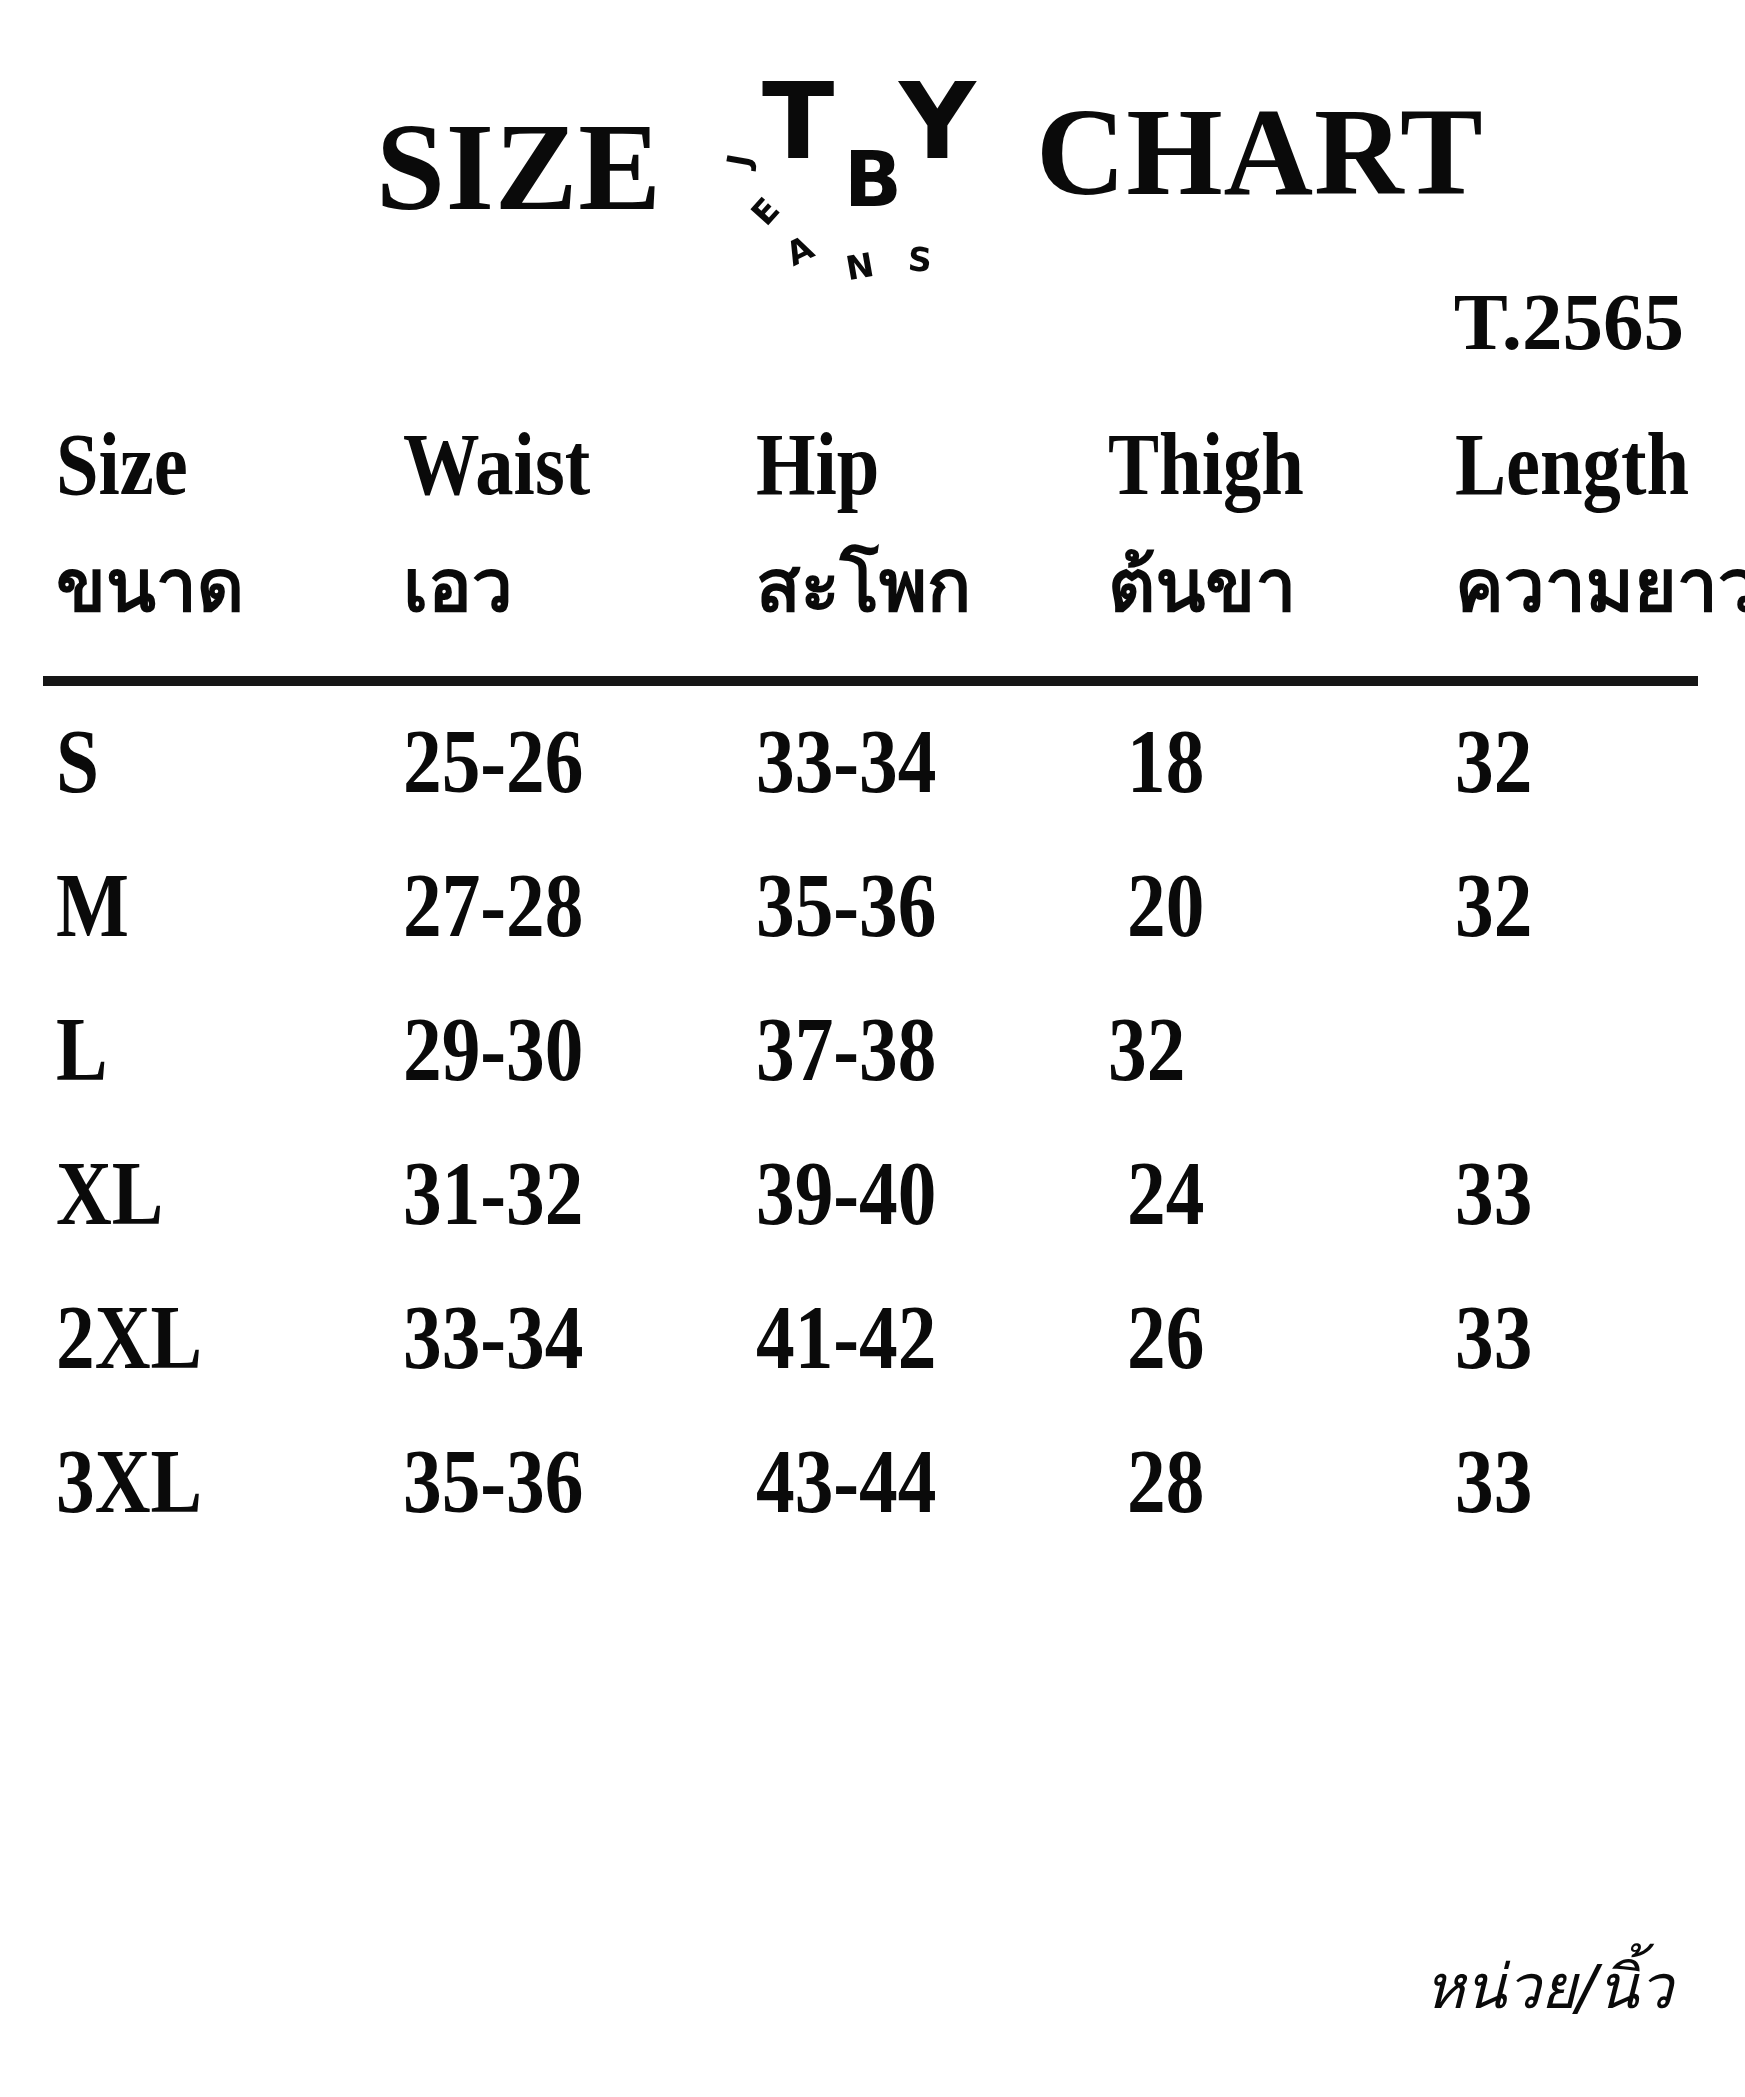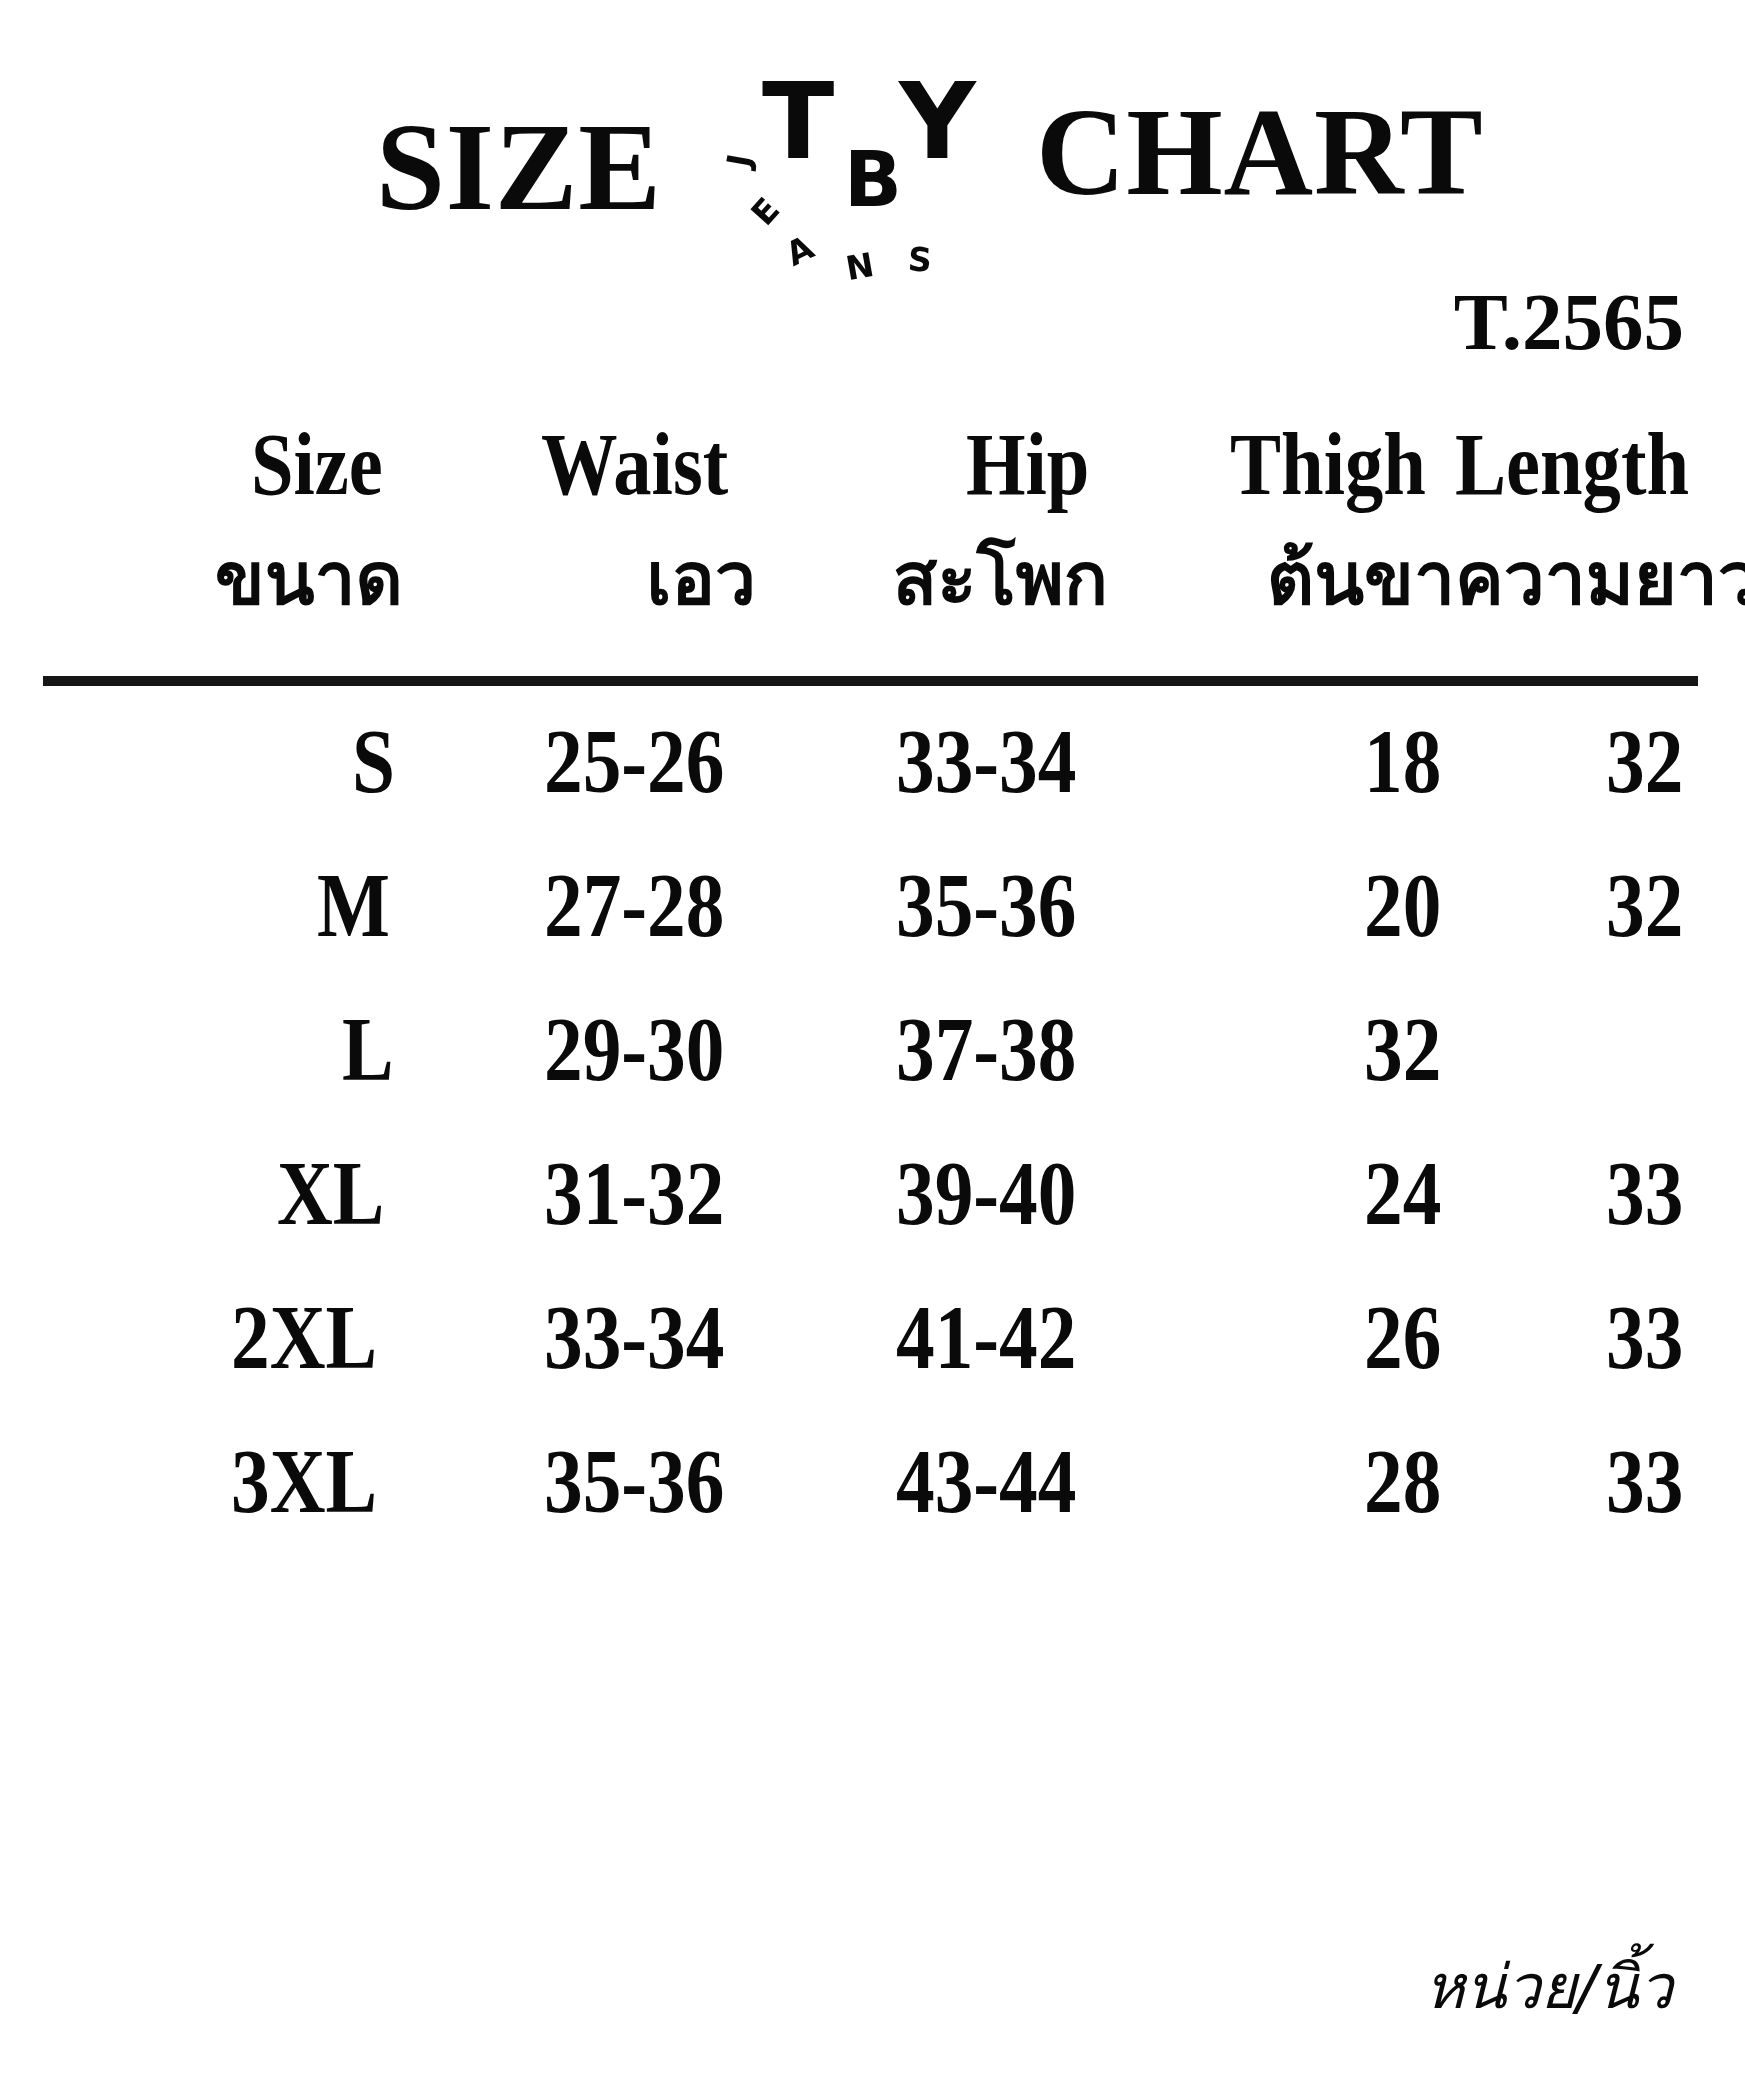--- a/index.html
+++ b/index.html
@@ -6,21 +6,20 @@
   html, body { background: #ffffff; }
   .page {
     position: relative;
     width: 1745px;
     height: 2097px;
     background: #ffffff;
     color: #0a0a0a;
     font-family: "Liberation Serif", "DejaVu Serif", serif;
     font-weight: bold;
     overflow: hidden;
-    text-align: right;
   }
 
   
   .title {
     position: absolute;
     font-size: 124px;
     line-height: 1;
     letter-spacing: 0.8px;
     white-space: nowrap;
   }
@@ -59,21 +58,21 @@
   
   .size-table { position: absolute; left: 56px; top: 421px; width: 1641px; }
   .grid-row {
     display: grid;
     grid-template-columns: 347px 353px 352px 347px 1fr;
     align-items: start;
   }
   .header-en { height: 119px; font-size: 88px; line-height: 1; }
   .header-en .cx { display: inline-block; transform: scaleX(0.87); transform-origin: left; white-space: nowrap; }
   .header-th { height: 127px; font-size: 73px; line-height: 1.1; }
-  .header-th .cx { display: inline-block; white-space: nowrap; }
+  .header-th .cx { display: inline-block; white-space: nowrap; margin-top: 7px; }
 
   .divider {
     margin: 8.8px 0 0 -13.5px;
     width: 1655px;
     height: 10.4px;
     background: #161616;
   }
 
   .rows { margin-top: 30px; }
   .row { height: 144px; font-size: 91px; line-height: 1; }

